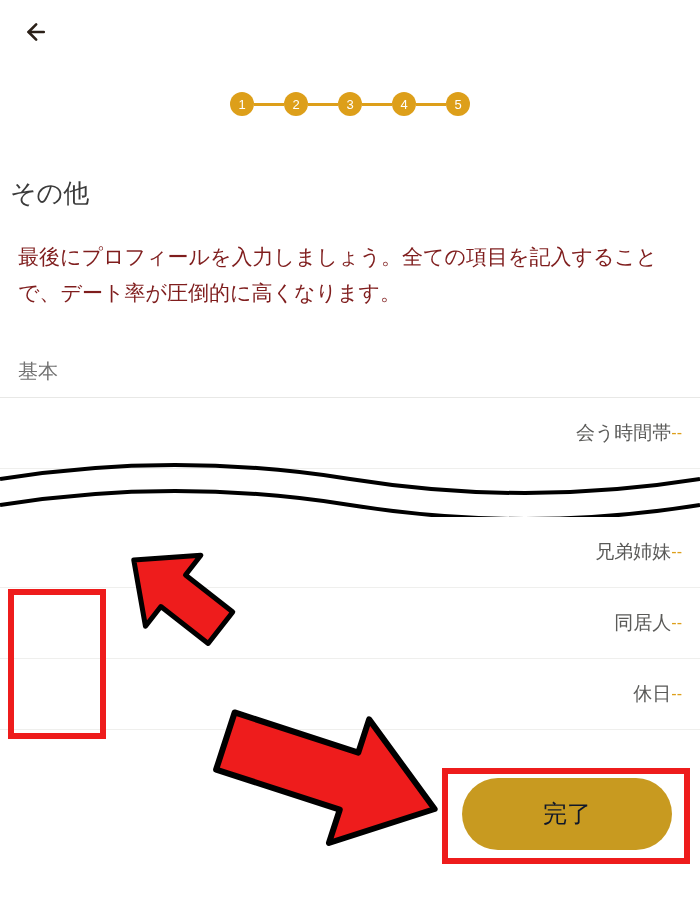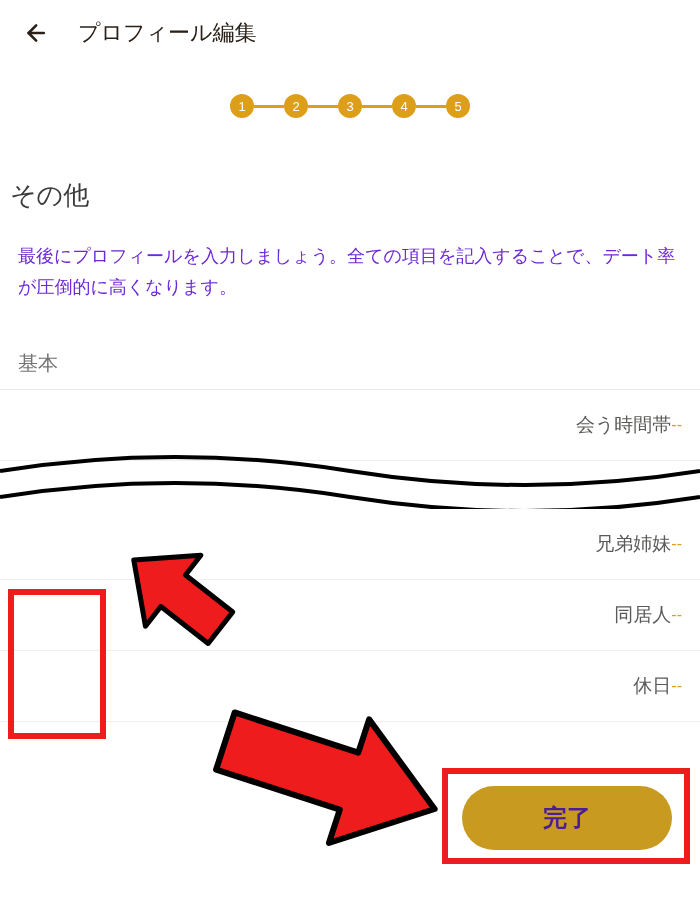--- a/index.html
+++ b/index.html
@@ -53,22 +53,22 @@
       height: 3px;
       background: #dd9f1a;
     }
     .section-title {
       font-size: 26px;
       color: #3a3a3a;
       padding: 0 10px;
       margin-bottom: 28px;
     }
     .section-desc {
-      font-size: 18px;
-      color: #6d28d9;
+      font-size: 21px;
+      color: #7f1d1d;
       padding: 0 18px;
       line-height: 1.7;
       margin-bottom: 48px;
     }
     .sub-title {
       font-size: 20px;
       color: #737373;
       padding: 0 18px 12px 18px;
       border-bottom: 1px solid #e8e8e6;
     }
@@ -92,31 +92,30 @@
       position: relative;
       height: 48px;
       background: #fff;
       overflow: visible;
     }
     .complete-btn {
       position: absolute;
       right: 28px;
       bottom: 52px;
       width: 210px;
-      height: 64px;
+      height: 72px;
       border-radius: 40px;
       background: #c89a20;
-      color: #4c1d95;
+      color: #0f172a;
       font-size: 24px;
       display: flex;
       align-items: center;
       justify-content: center;
       cursor: pointer;
       border: none;
-      font-weight: bold;
     }
     
     .red-box {
       position: absolute;
       border: 6px solid #ee1c1c;
       background: transparent;
       pointer-events: none;
     }
     .arrow-svg { position: absolute; pointer-events: none; }
     .rows-wrap { position: relative; }
@@ -124,21 +123,20 @@
 </head>
 <body>
 
 <div class="header">
   <div class="back-arrow">
     <svg width="26" height="26" viewBox="0 0 24 24" fill="none" stroke="#2b2018" stroke-width="2.4" stroke-linecap="round" stroke-linejoin="round">
       <polyline points="14 5 7 12 14 19"></polyline>
       <line x1="7" y1="12" x2="21" y2="12"></line>
     </svg>
   </div>
-  <div class="header-title">プロフィール編集</div>
 </div>
 
 <div class="stepper">
   <div class="step-dot">1</div>
   <div class="step-line"></div>
   <div class="step-dot">2</div>
   <div class="step-line"></div>
   <div class="step-dot">3</div>
   <div class="step-line"></div>
   <div class="step-dot">4</div>

